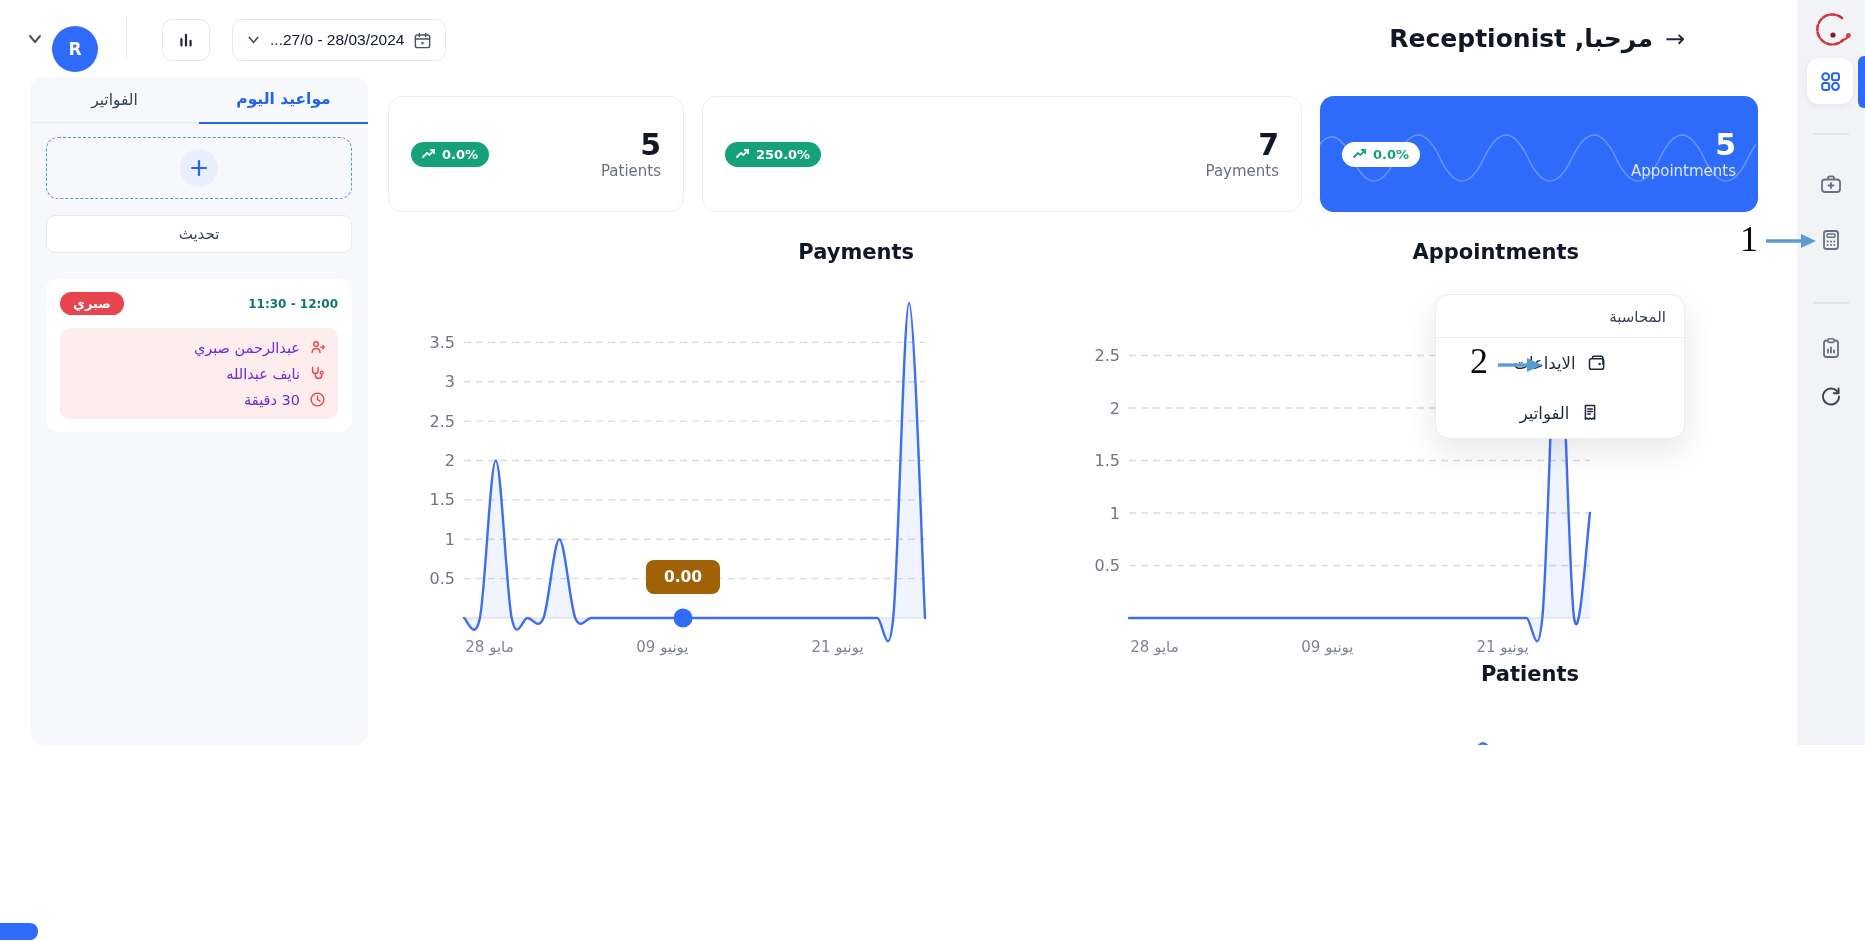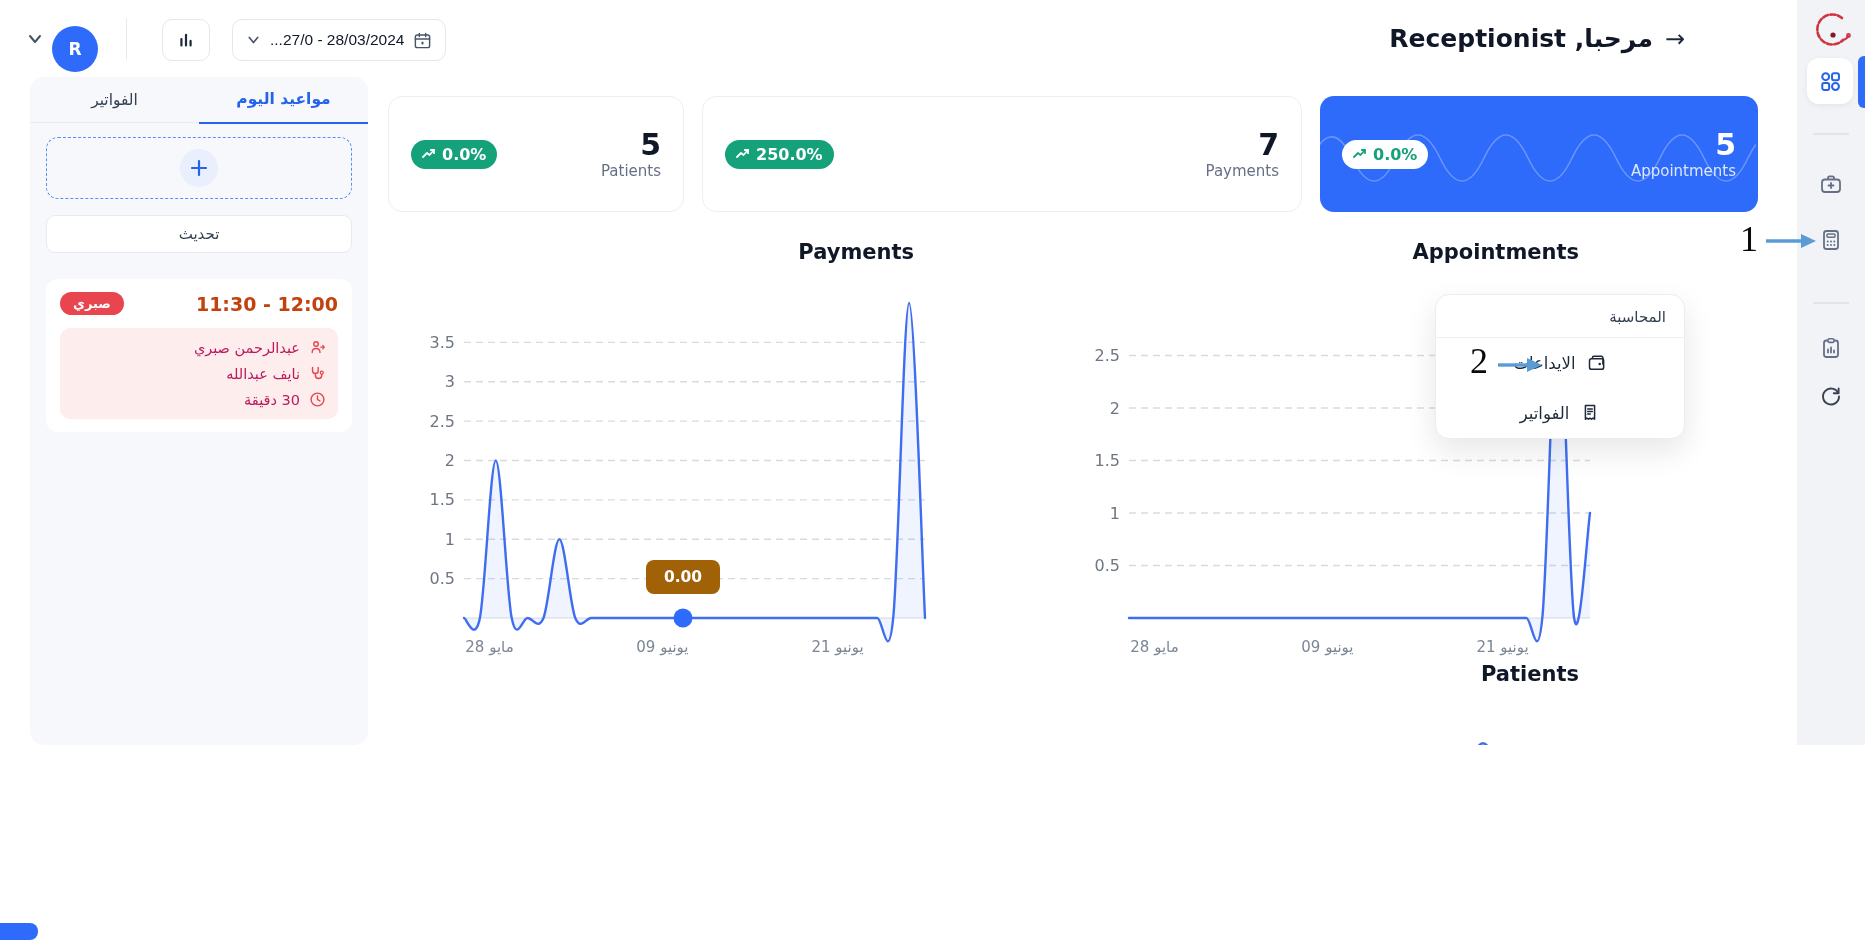--- a/index.html
+++ b/index.html
@@ -21,30 +21,30 @@
   
   .left-panel { position:absolute; left:30px; top:77px; width:338px; height:668px; background:#f7f8fb; border-radius:14px; direction:rtl; }
   .tabs { display:flex; height:46px; border-bottom:1.5px solid #e7eaee; }
   .tab { flex:1; display:flex; align-items:center; justify-content:center; font-size:15.5px; color:#344054; cursor:pointer; }
   .tab.active { color:#2563eb; font-weight:600; border-bottom:2.5px solid #2563eb; margin-bottom:-1.5px; }
   .add-box { margin:14px 16px 0; height:62px; border:1.6px dashed #5c8df6; border-radius:12px; display:flex; align-items:center; justify-content:center; cursor:pointer; }
   .add-circle { width:38px; height:38px; border-radius:50%; background:#e9effc; display:flex; align-items:center; justify-content:center; }
   .update-btn { margin:16px 16px 0; height:38px; background:#fff; border:1.5px solid #e7eaee; border-radius:9px; display:flex; align-items:center; justify-content:center; font-size:15px; color:#344054; cursor:pointer; }
   .appt-card { margin:26px 16px 0; background:#fff; border-radius:12px; padding:13px 14px; }
   .appt-head { display:flex; align-items:center; justify-content:space-between; }
-  .appt-time { font-size:19px; font-weight:600; color:#c2410c; direction:ltr; }
+  .appt-time { font-size:12px; font-weight:600; color:#0f766e; direction:ltr; }
   .status-badge { background:#e8454e; color:#fff; font-size:13px; font-weight:bold; padding:4px 13px; border-radius:999px; }
   .appt-details { margin-top:13px; background:#fdeded; border-radius:10px; padding:11px 12px; display:flex; flex-direction:column; gap:9px; }
-  .appt-row { display:flex; align-items:center; gap:9px; font-size:14.5px; color:#be185d; }
+  .appt-row { display:flex; align-items:center; gap:9px; font-size:14.5px; color:#6d28d9; }
 
   
   .cards { position:absolute; left:388px; top:96px; width:1370px; height:116px; display:flex; gap:18px; }
   .card { position:relative; background:#fff; border:1.5px solid #eceef1; border-radius:14px; display:flex; align-items:center; justify-content:space-between; padding:0 22px; overflow:hidden; }
   .card.c0 { width:296px; } .card.c1 { width:600px; } .card.c2 { flex:1; background:#2f6bfa; border:none; }
-  .trend-pill { position:relative; z-index:2; display:flex; align-items:center; gap:6px; background:#15a27b; color:#fff; border-radius:999px; padding:5px 11px; font-size:16px; font-weight:600; }
+  .trend-pill { position:relative; z-index:2; display:flex; align-items:center; gap:6px; background:#15a27b; color:#fff; border-radius:999px; padding:5px 11px; font-size:13px; font-weight:600; }
   .card.c2 .trend-pill { background:#fff; color:#15a27b; }
   .card-right { position:relative; z-index:2; text-align:right; }
   .card-value { font-size:30px; font-weight:bold; color:#101828; line-height:1.15; }
   .card-label { font-size:15px; color:#667085; }
   .card.c2 .card-value { color:#fff; } .card.c2 .card-label { color:#dbe6ff; }
   .wave { position:absolute; inset:0; z-index:1; }
 
   
   .chart { position:absolute; width:510px; }
   .chart-0 { left:420px; top:240px; height:424px; }

